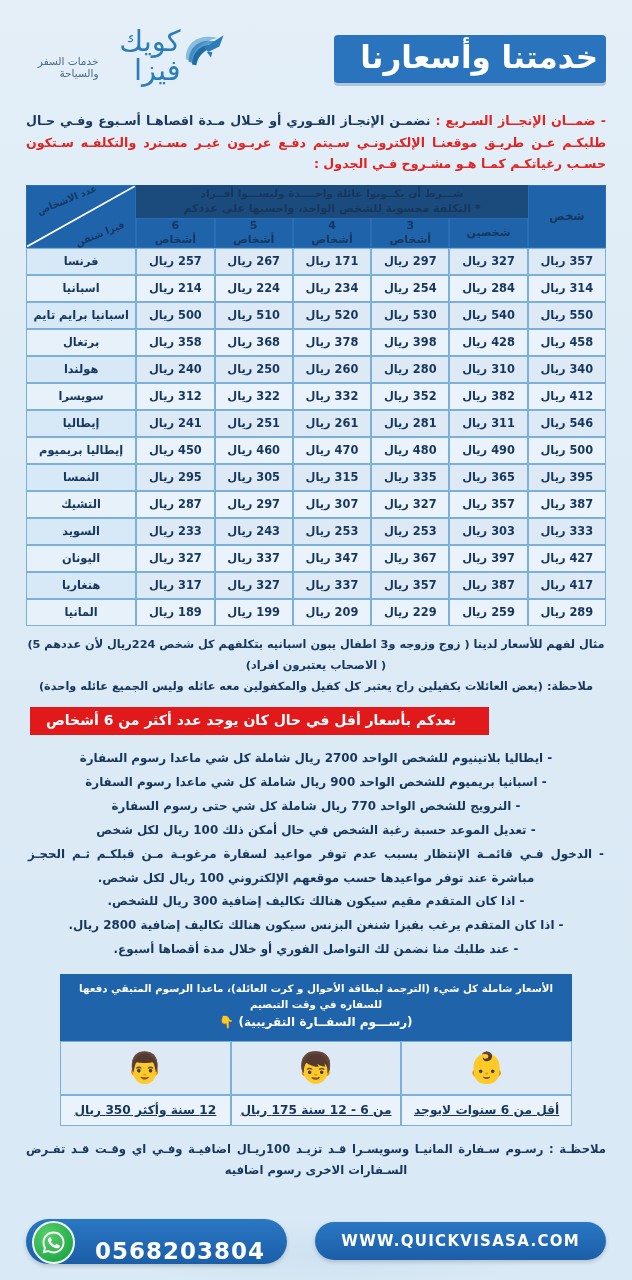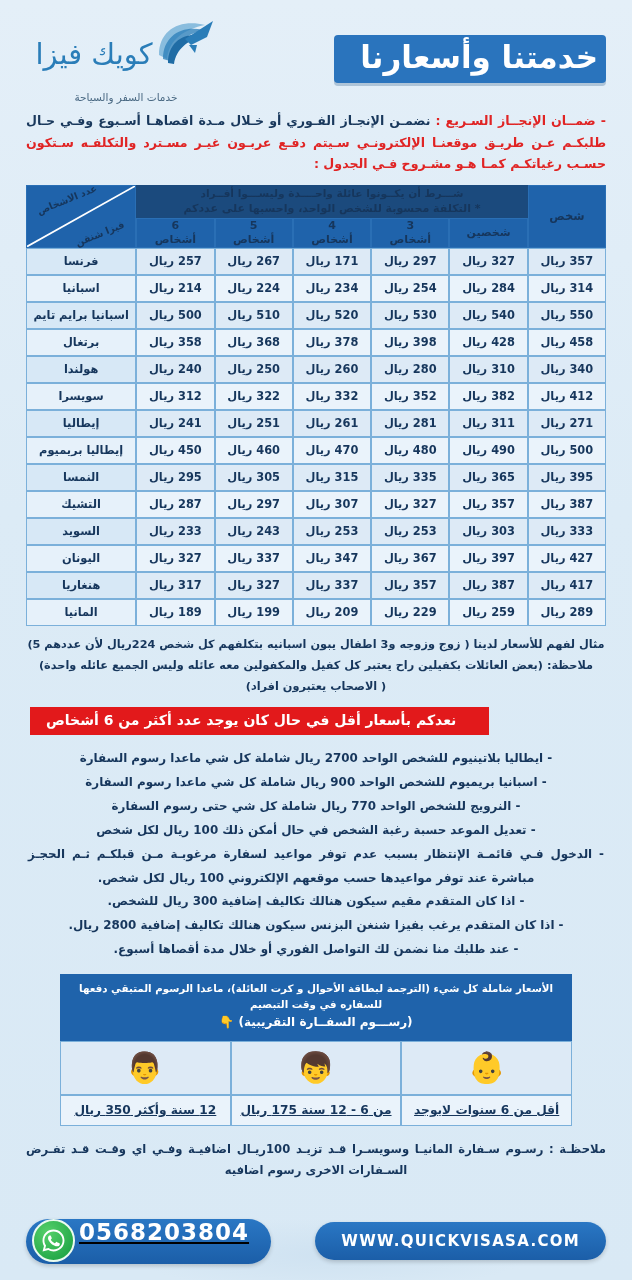--- a/index.html
+++ b/index.html
@@ -28,21 +28,21 @@
     display: flex;
     flex-direction: row-reverse;
     align-items: center;
     justify-content: space-between;
     padding: 14px 26px 4px 26px;
     height: 108px;
   }
 
   .logo-block {
     display: flex;
-    flex-direction: column;
+    flex-direction: row;
     align-items: center;
     width: 200px;
   }
   .logo-row {
     display: flex;
     align-items: flex-end;
     justify-content: center;
     gap: 2px;
     position: relative;
   }
@@ -261,26 +261,25 @@
     background: radial-gradient(ellipse at 50% 60%, #cfe2f1 0%, rgba(207,226,241,0) 70%);
     z-index: 0;
   }
   .wa-pill {
     position: relative; z-index: 2;
     background: linear-gradient(180deg,#2a77c4,#1b5ea8);
     border-radius: 26px;
     height: 45px;
     display: flex;
     flex-direction: row-reverse;
-    align-items: flex-start;
+    align-items: flex-end;
     padding: 0 22px 0 6px;
-    gap: 4px;
+    gap: 20px;
     box-shadow: 0 2px 4px rgba(0,0,0,.18);
     min-width: 218px;
-    text-decoration: underline;
   }
   .wa-badge {
     width: 43px; height: 43px; border-radius: 50%;
     background: radial-gradient(circle at 35% 30%, #56d06a, #139b3d);
     border: 2px solid #eafbef;
     display: flex; align-items: center; justify-content: center;
     flex: 0 0 auto;
   }
   .wa-badge svg { width: 27px; height: 27px; }
   .wa-num {
@@ -429,21 +428,21 @@
           <tr class="alt">
             <td class="price-cell sep">412 ريال</td>
             <td class="price-cell">382 ريال</td>
             <td class="price-cell">352 ريال</td>
             <td class="price-cell">332 ريال</td>
             <td class="price-cell">322 ريال</td>
             <td class="price-cell">312 ريال</td>
             <td class="country">سويسرا</td>
           </tr>
           <tr>
-            <td class="price-cell sep">271 ريال</td>
+            <td class="price-cell sep">546 ريال</td>
             <td class="price-cell">311 ريال</td>
             <td class="price-cell">281 ريال</td>
             <td class="price-cell">261 ريال</td>
             <td class="price-cell">251 ريال</td>
             <td class="price-cell">241 ريال</td>
             <td class="country">إيطاليا</td>
           </tr>
           <tr class="alt">
             <td class="price-cell sep">500 ريال</td>
             <td class="price-cell">490 ريال</td>
@@ -506,22 +505,22 @@
             <td class="price-cell">199 ريال</td>
             <td class="price-cell">189 ريال</td>
             <td class="country">المانيا</td>
           </tr>
         </tbody>
     </table>
   </div>
 
   <div class="notes">
     <div>مثال لفهم للأسعار لدينا ( زوج وزوجه و3 اطفال يبون اسبانيه بتكلفهم كل شخص 224ريال لأن عددهم 5)</div>
+    <div>( الاصحاب يعتبرون افراد)</div>
     <div>ملاحظة: (بعض العائلات بكفيلين راح يعتبر كل كفيل والمكفولين معه عائله وليس الجميع عائله واحدة)</div>
-    <div>( الاصحاب يعتبرون افراد)</div>
   </div>
 
   <div class="red-banner">نعدكم بأسعار أقل في حال كان يوجد عدد أكثر من 6 أشخاص</div>
 
   <ul class="bullets" id="bullets-list">
       <li>- ايطاليا بلاتينيوم للشخص الواحد 2700 ريال شاملة كل شي ماعدا رسوم السفارة</li>
       <li>- اسبانيا بريميوم للشخص الواحد 900 ريال شاملة كل شي ماعدا رسوم السفارة</li>
       <li>- النرويج للشخص الواحد 770 ريال شاملة كل شي حتى رسوم السفارة</li>
       <li>- تعديل الموعد حسبة رغبة الشخص في حال أمكن ذلك 100 ريال لكل شخص</li>
       <li class="justify">- الدخول فـي قائمـة الإنتظار بسبب عدم توفر مواعيد لسفارة مرغوبـة مـن قبلكـم ثـم الحجـز مباشرة عند توفر مواعيدها حسب موقعهم الإلكتروني 100 ريال لكل شخص.</li>

